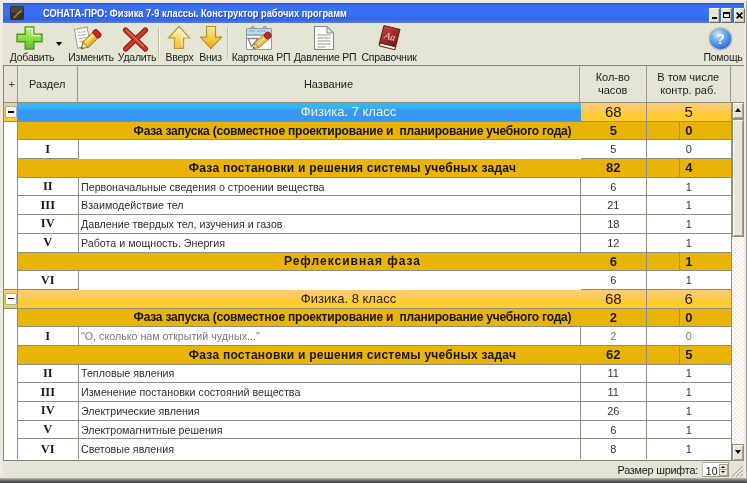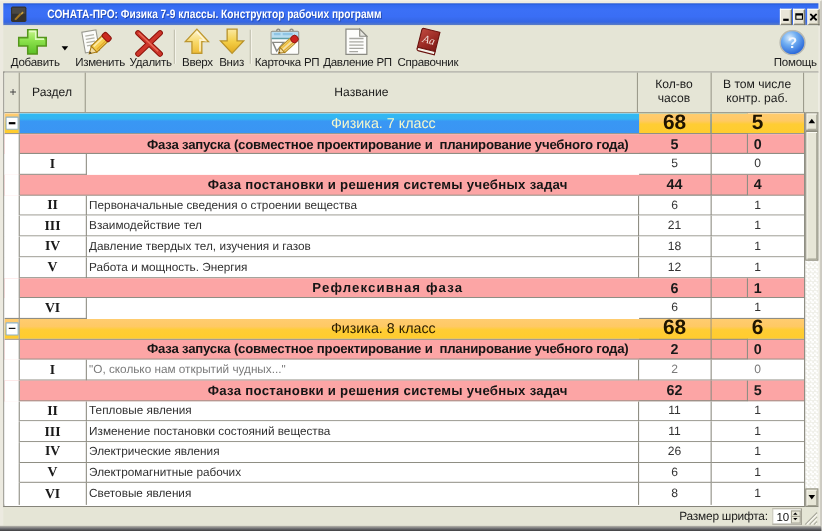--- a/index.html
+++ b/index.html
@@ -26,30 +26,30 @@
 #rows{position:absolute;left:0;top:37px;width:727.5px;height:358px;overflow:hidden}
 .row{position:relative;width:727.5px;height:18.7px;background:#fff}
 .row .c{position:absolute;top:0;height:18.7px;border-right:1px solid #8f8e84;border-bottom:1px solid #8f8e84;display:flex;align-items:center}
 .c0{left:0;width:14px;border-bottom:none!important;background:#fff}
 .kls .c0{border-bottom:1px solid #8f8e84!important;box-shadow:0 -1px 0 #8f8e84}
 .c1{left:14px;width:60.5px;justify-content:center;font-family:"Liberation Serif",serif;font-weight:bold;font-size:12.5px;color:#1a1a1a}
 .c2{left:74.5px;width:502px;padding-left:2.5px;font-size:10.7px;color:#303030}
 .cm{left:14px;width:662px;justify-content:center}
 .c3{left:576.5px;width:66.5px;justify-content:center;font-size:11px;color:#333}
 .c4{left:643px;width:84.5px;justify-content:center;font-size:11px;color:#333}
-.fz{background:#fca5a5}
+.fz{background:#eab308}
 .fz .cm{font-weight:bold;font-size:12px;color:#151515;padding-left:8px}
 .fz .c3,.fz .c4{font-weight:bold;font-size:13px;color:#1a1a1a}
 .gry .c2,.gry .c3,.gry .c4{color:#7a7a7a}
 .last .c{border-bottom:none;height:20px}
 .tight{letter-spacing:-0.2px}
 .wide{letter-spacing:0.25px}
 .org{background:linear-gradient(180deg,#FFCC70 0,#FFC964 38%,#FFCD34 55%,#FFCC2E 100%)}
 .kls .cm{font-size:13px;color:#2a1d00}
-.kls .c3,.kls .c4{font-weight:bold;font-size:19px;color:#201500}
+.kls .c3,.kls .c4{font-weight:normal;font-size:15px;color:#201500}
 .sel{background:linear-gradient(180deg,#2fbbf2 0,#35b4f2 28%,#3997f4 40%,#3a95f3 100%)}
 .sel.cm{color:#f4f8cc;font-size:13px}
 .minusbtn{position:absolute;left:1px;top:3px;width:12px;height:12px;background:#fff;
  border:1.5px solid #8fb2c6;border-radius:1px}
 .minusbtn:after{content:"";position:absolute;left:1.5px;top:3.8px;width:6.5px;height:1.8px;background:#000}
 
 #sbar{left:730.5px;top:102px;width:13.5px;height:358.5px;border-left:1px solid #8f8e84;
  background:repeating-conic-gradient(#ffffff 0 25%,#efefe8 0 50%) 0 0/4px 4px}
 .sbtn{position:absolute;left:0;width:12.5px;height:16.5px;background:#E7E6D7;border:1px solid #8f8e80;
  box-shadow:inset 1px 1px 0 #fbfaf2, inset -1px -1px 0 #a3a293;display:flex;align-items:center;justify-content:center}
@@ -258,21 +258,21 @@
       </div>
   <div class="row">
         <div class="c c0"></div>
         <div class="c c1">I</div>
         <div class="c c3">5</div>
         <div class="c c4">0</div>
       </div>
   <div class="row fz">
         <div class="c c0"></div>
         <div class="c cm wide">Фаза постановки и решения системы учебных задач</div>
-        <div class="c c3">44</div>
+        <div class="c c3">82</div>
         <div class="c c4">4</div>
       </div>
   <div class="row">
         <div class="c c0"></div>
         <div class="c c1">II</div>
         <div class="c c2">Первоначальные сведения о строении вещества</div>
         <div class="c c3">6</div>
         <div class="c c4">1</div>
       </div>
   <div class="row">
@@ -352,21 +352,21 @@
   <div class="row">
         <div class="c c0"></div>
         <div class="c c1">IV</div>
         <div class="c c2">Электрические явления</div>
         <div class="c c3">26</div>
         <div class="c c4">1</div>
       </div>
   <div class="row">
         <div class="c c0"></div>
         <div class="c c1">V</div>
-        <div class="c c2">Электромагнитные рабочих</div>
+        <div class="c c2">Электромагнитные решения</div>
         <div class="c c3">6</div>
         <div class="c c4">1</div>
       </div>
   <div class="row last">
         <div class="c c0"></div>
         <div class="c c1">VI</div>
         <div class="c c2">Световые явления</div>
         <div class="c c3">8</div>
         <div class="c c4">1</div>
       </div>

